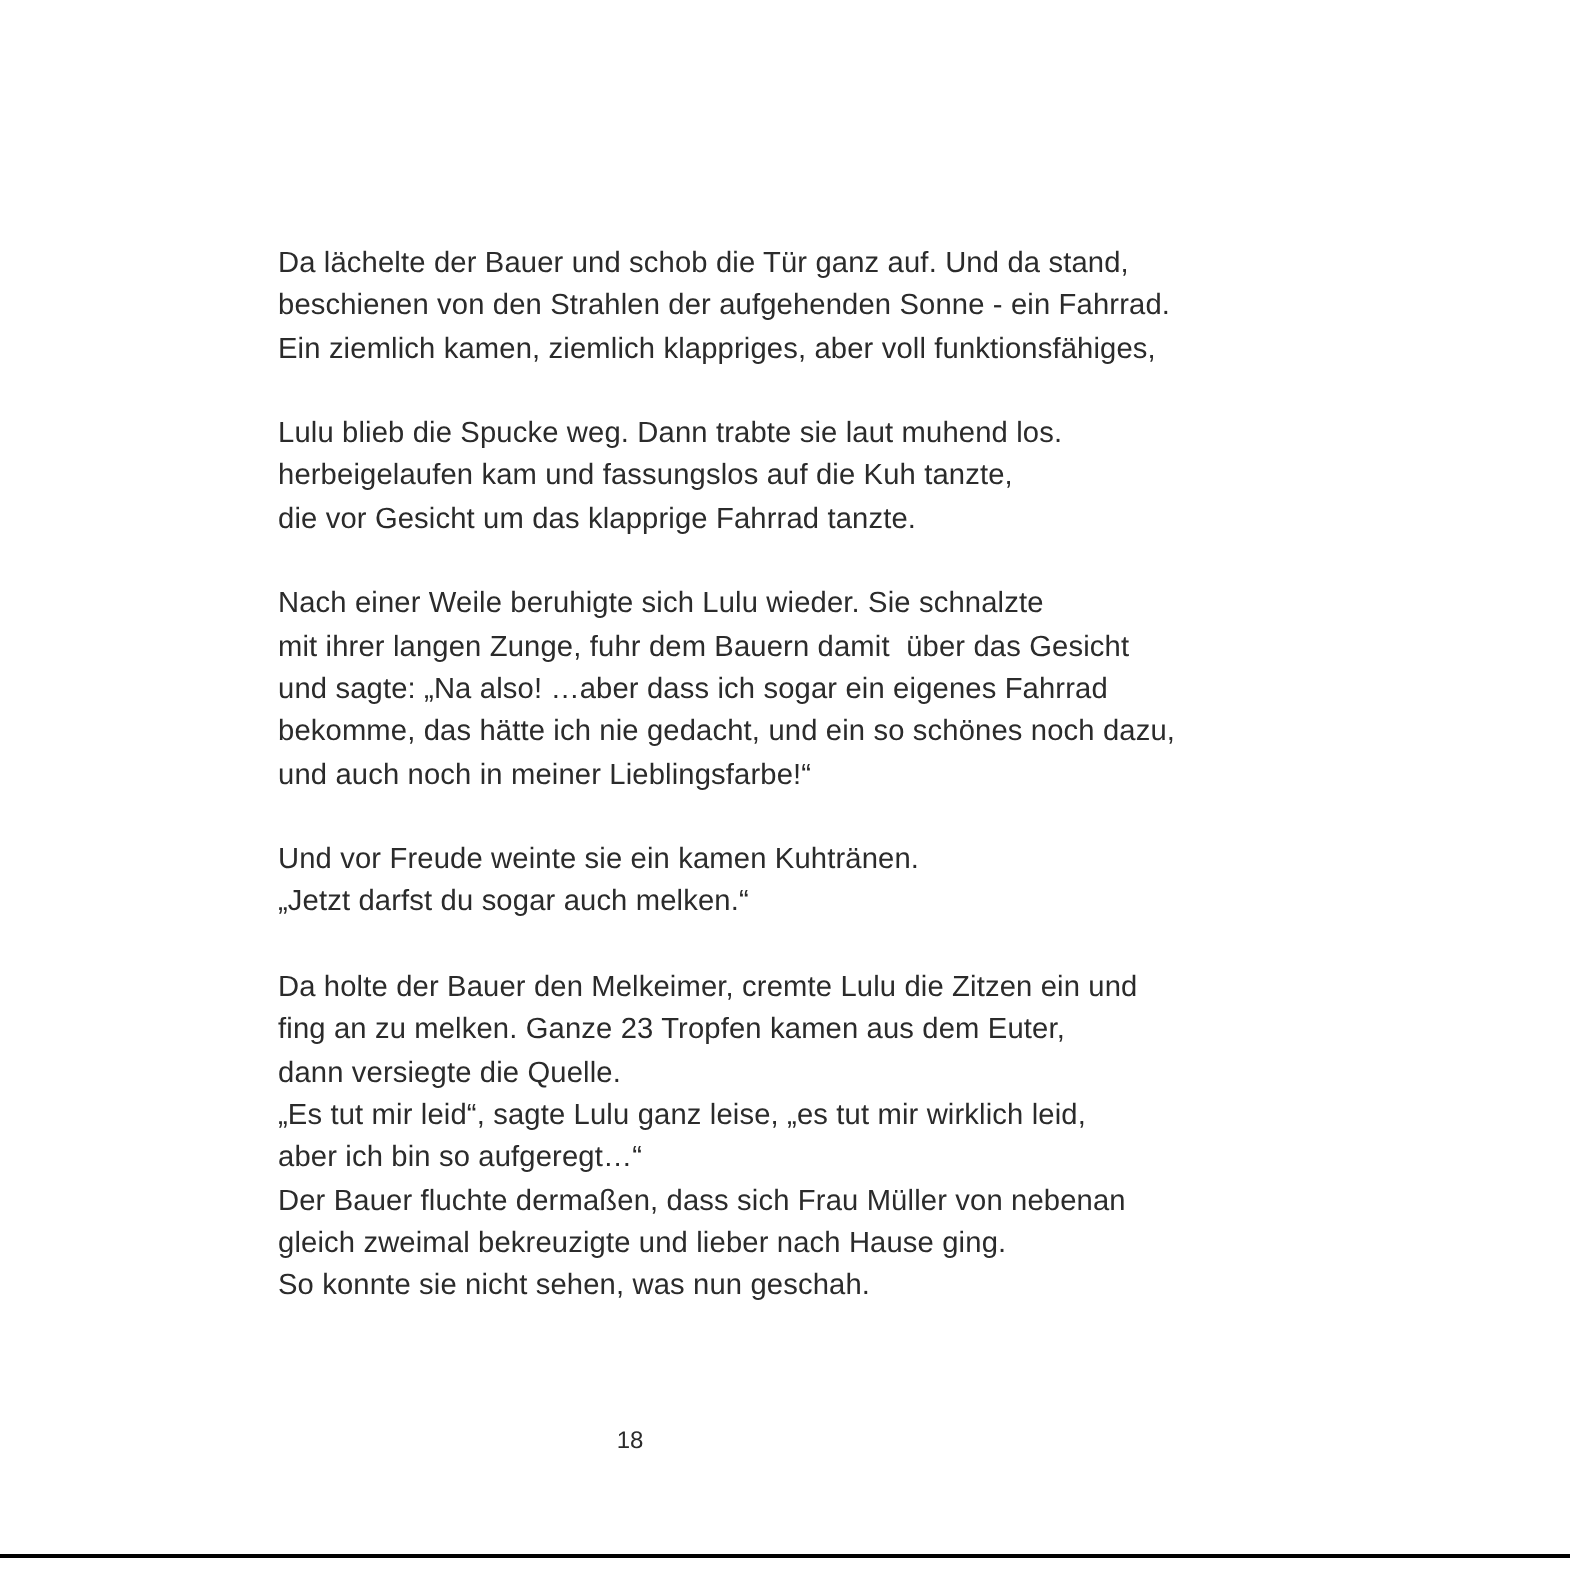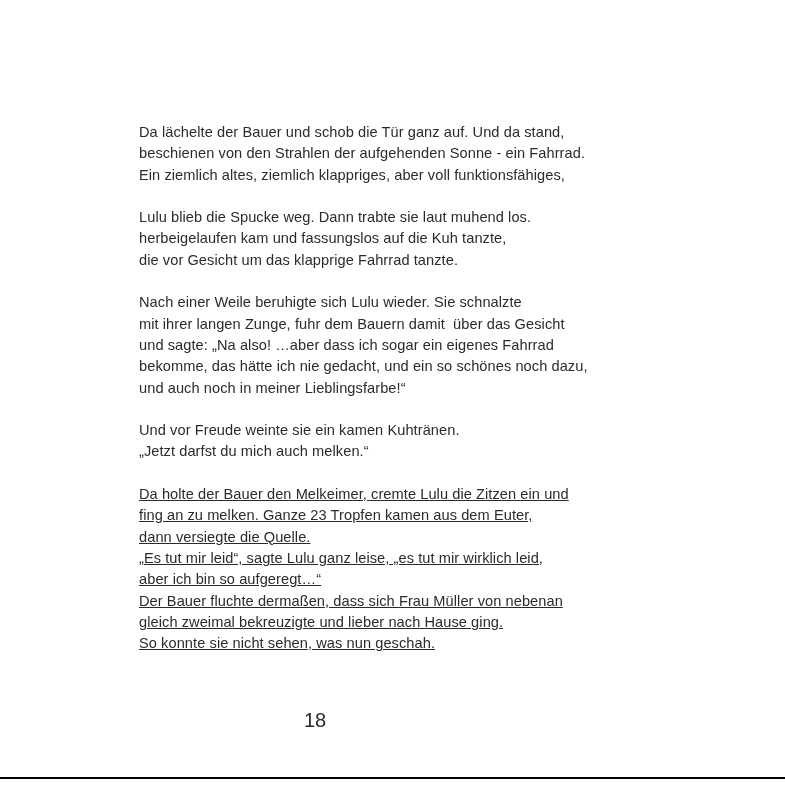--- a/index.html
+++ b/index.html
@@ -35,58 +35,57 @@
     line-height: 21.3px;
     color: #2b2b2b;
     margin: 0 0 21.3px 0;
     white-space: pre-wrap;
     letter-spacing: 0.005em;
     -webkit-font-smoothing: antialiased;
   }
 
   .paragraph:last-child {
     margin-bottom: 0;
-    text-decoration: underline;
   }
 
   .paragraph .line {
     display: block;
     white-space: pre;
   }
 
   .page-number {
     position: absolute;
     left: 0;
     right: 0;
     top: 710px;
     text-align: center;
-    font-size: 20px;
+    font-size: 12px;
     line-height: 21.3px;
     color: #2b2b2b;
   }
 
   .bottom-rule {
     position: absolute;
     left: 0;
     top: 777px;
     width: 785px;
     height: 1.6px;
     background: #000000;
   }
 </style>
 </head>
 <body>
 
 <div class="page">
 
   <div class="text-column">
-      <p class="paragraph"><span class="line">Da lächelte der Bauer und schob die Tür ganz auf. Und da stand,</span><span class="line">beschienen von den Strahlen der aufgehenden Sonne - ein Fahrrad.</span><span class="line">Ein ziemlich altes, ziemlich klappriges, aber voll funktionsfähiges,</span></p>
+      <p class="paragraph"><span class="line">Da lächelte der Bauer und schob die Tür ganz auf. Und da stand,</span><span class="line">beschienen von den Strahlen der aufgehenden Sonne - ein Fahrrad.</span><span class="line">Ein ziemlich kamen, ziemlich klappriges, aber voll funktionsfähiges,</span></p>
       <p class="paragraph"><span class="line">Lulu blieb die Spucke weg. Dann trabte sie laut muhend los.</span><span class="line">herbeigelaufen kam und fassungslos auf die Kuh tanzte,</span><span class="line">die vor Gesicht um das klapprige Fahrrad tanzte.</span></p>
       <p class="paragraph"><span class="line">Nach einer Weile beruhigte sich Lulu wieder. Sie schnalzte</span><span class="line">mit ihrer langen Zunge, fuhr dem Bauern damit  über das Gesicht</span><span class="line">und sagte: „Na also! …aber dass ich sogar ein eigenes Fahrrad</span><span class="line">bekomme, das hätte ich nie gedacht, und ein so schönes noch dazu,</span><span class="line">und auch noch in meiner Lieblingsfarbe!“</span></p>
-      <p class="paragraph"><span class="line">Und vor Freude weinte sie ein kamen Kuhtränen.</span><span class="line">„Jetzt darfst du mich auch melken.“</span></p>
+      <p class="paragraph"><span class="line">Und vor Freude weinte sie ein kamen Kuhtränen.</span><span class="line">„Jetzt darfst du sogar auch melken.“</span></p>
       <p class="paragraph"><span class="line">Da holte der Bauer den Melkeimer, cremte Lulu die Zitzen ein und</span><span class="line">fing an zu melken. Ganze 23 Tropfen kamen aus dem Euter,</span><span class="line">dann versiegte die Quelle.</span><span class="line">„Es tut mir leid“, sagte Lulu ganz leise, „es tut mir wirklich leid,</span><span class="line">aber ich bin so aufgeregt…“</span><span class="line">Der Bauer fluchte dermaßen, dass sich Frau Müller von nebenan</span><span class="line">gleich zweimal bekreuzigte und lieber nach Hause ging.</span><span class="line">So konnte sie nicht sehen, was nun geschah.</span></p>
     </div>
 
   <div class="page-number">18</div>
 
   <div class="bottom-rule"></div>
 
 </div>
 
 </body></html>

